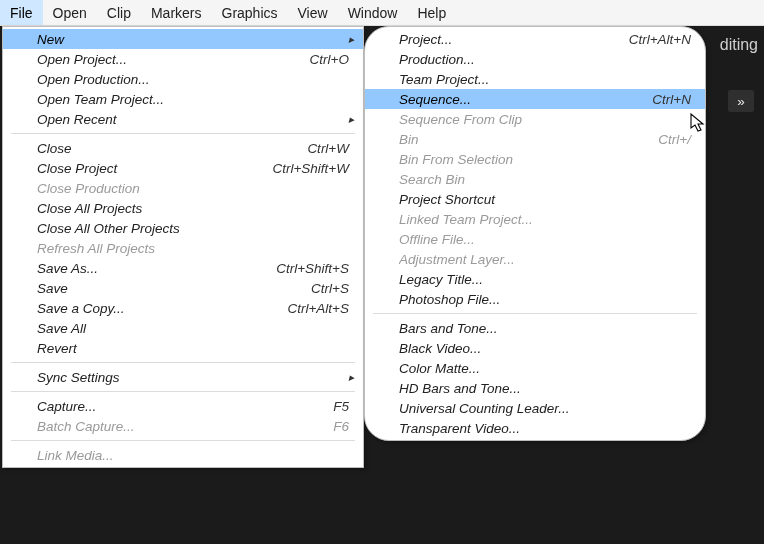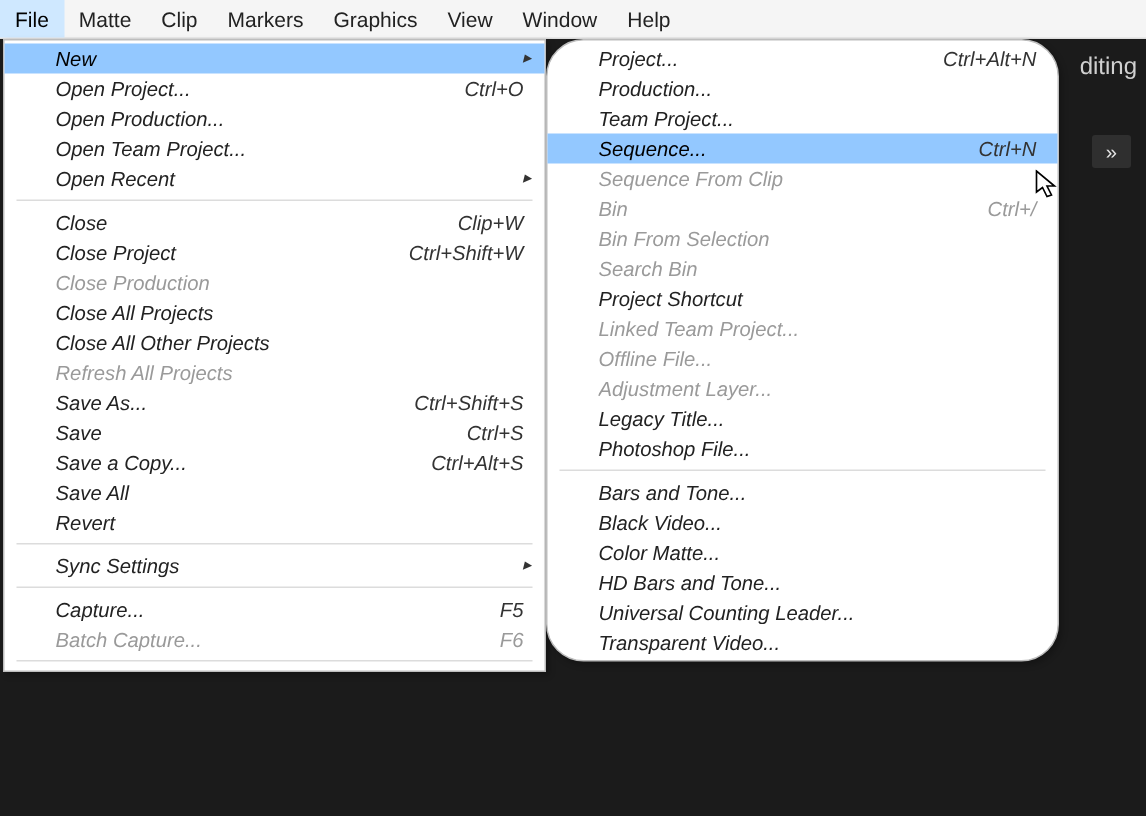--- a/index.html
+++ b/index.html
@@ -133,21 +133,21 @@
 <body>
 
 <div class="bg-panel"></div>
 <div class="bg-tab-area">diting</div>
 <div class="bg-expand">
   <span>»</span>
 </div>
 
 <div class="menubar" id="menubar">
     <div class="menubar-item active">File</div>
-    <div class="menubar-item">Matte</div>
+    <div class="menubar-item">Open</div>
     <div class="menubar-item">Clip</div>
     <div class="menubar-item">Markers</div>
     <div class="menubar-item">Graphics</div>
     <div class="menubar-item">View</div>
     <div class="menubar-item">Window</div>
     <div class="menubar-item">Help</div>
   </div>
 
 <div class="dropdown file-dropdown" id="file-dropdown">
     <div class="menu-row highlight">
@@ -164,21 +164,21 @@
     <div class="menu-row">
       <span class="menu-label">Open Team Project...</span>
     </div>
     <div class="menu-row">
       <span class="menu-label">Open Recent</span>
       <span class="submenu-arrow">▸</span>
     </div>
     <div class="sep"></div>
     <div class="menu-row">
       <span class="menu-label">Close</span>
-      <span class="menu-shortcut">Clip+W</span>
+      <span class="menu-shortcut">Ctrl+W</span>
     </div>
     <div class="menu-row">
       <span class="menu-label">Close Project</span>
       <span class="menu-shortcut">Ctrl+Shift+W</span>
     </div>
     <div class="menu-row disabled">
       <span class="menu-label">Close Production</span>
     </div>
     <div class="menu-row">
       <span class="menu-label">Close All Projects</span>
@@ -215,20 +215,23 @@
     <div class="sep"></div>
     <div class="menu-row">
       <span class="menu-label">Capture...</span>
       <span class="menu-shortcut">F5</span>
     </div>
     <div class="menu-row disabled">
       <span class="menu-label">Batch Capture...</span>
       <span class="menu-shortcut">F6</span>
     </div>
     <div class="sep"></div>
+    <div class="menu-row disabled">
+      <span class="menu-label">Link Media...</span>
+    </div>
   </div>
 
 <div class="dropdown new-submenu" id="new-submenu">
     <div class="menu-row">
       <span class="menu-label">Project...</span>
       <span class="menu-shortcut">Ctrl+Alt+N</span>
     </div>
     <div class="menu-row">
       <span class="menu-label">Production...</span>
     </div>

